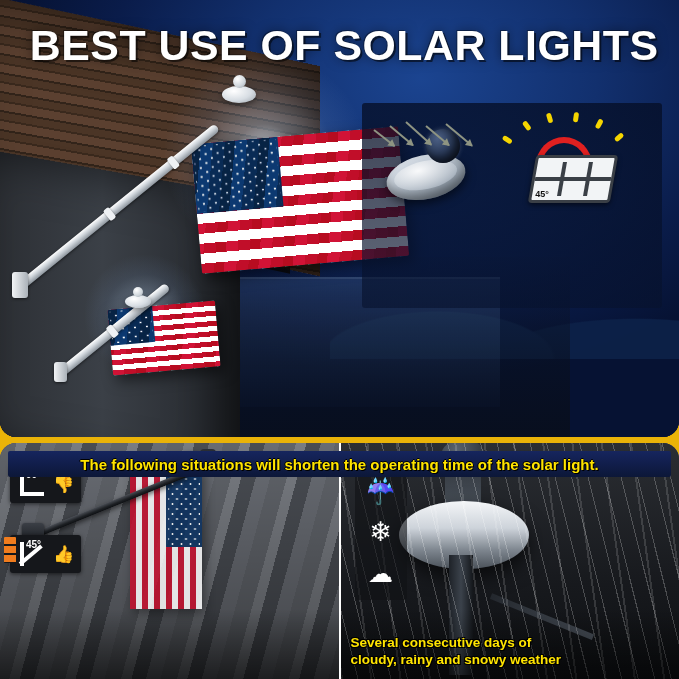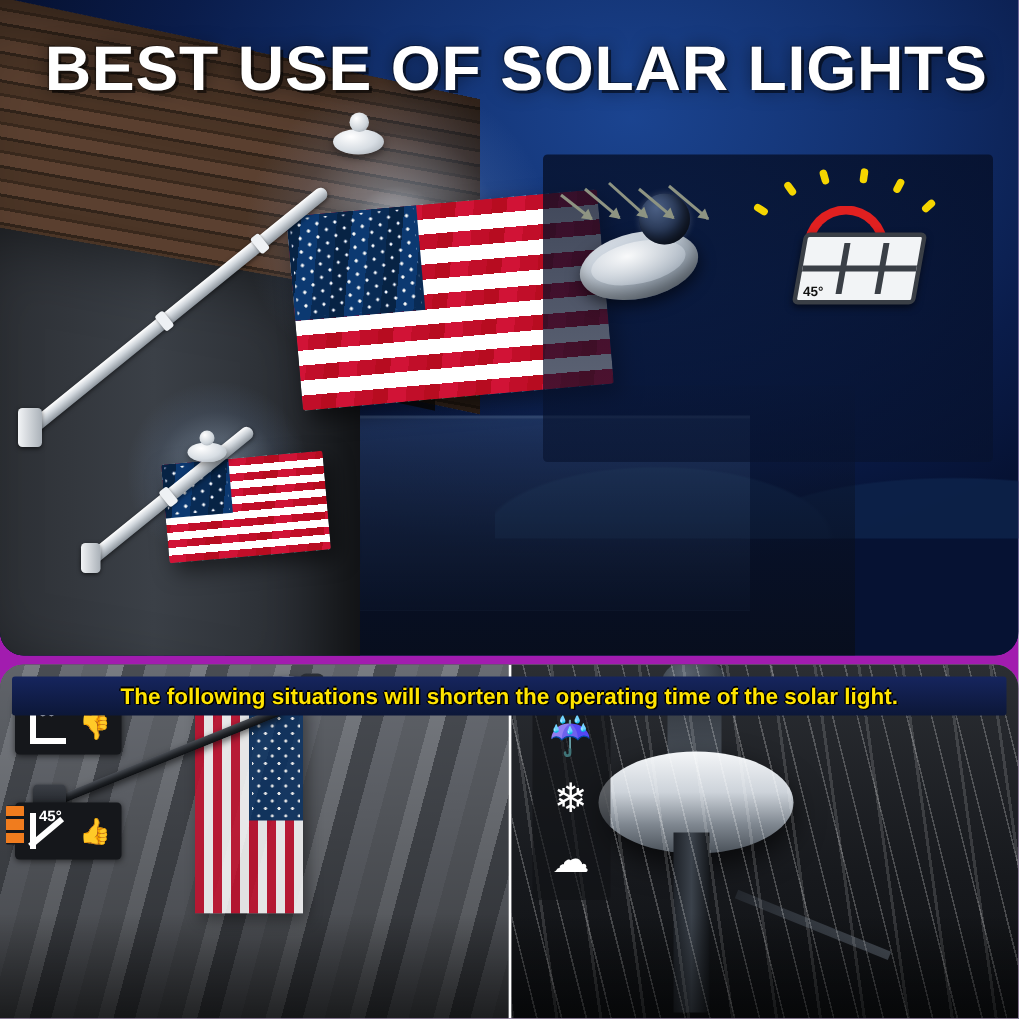--- a/index.html
+++ b/index.html
@@ -2,21 +2,21 @@
 <html><head>
 <meta charset="utf-8">
 <style>
   * { box-sizing: border-box; margin: 0; padding: 0; }
   html, body {
     width: 679px; height: 679px;
     background: #ffffff;
     font-family: "Liberation Sans", sans-serif;
     overflow: hidden;
   }
-  .page { position: relative; width: 679px; height: 679px; background:#a21caf; }
+  .page { position: relative; width: 679px; height: 679px; background:#eab308; }
 
   
   .hero {
     position: absolute; left: 0; top: 0; width: 679px; height: 437px;
     overflow: hidden; border-radius: 0 0 16px 16px;
     background: #0b1d4d;
   }
   
   .hero-sky {
     position: absolute; inset: 0;
@@ -498,20 +498,24 @@
         <div class="rain"></div>
         <div class="rain2"></div>
 
         <div class="chip2">
           <span class="wic rain-c">☔</span>
           <span class="wic snow-c">❄</span>
           <span class="wic cloud-c">☁</span>
         </div>
 
         <div class="shade-bottom"></div>
+        <div class="cap">
+          <div>Several consecutive days of</div>
+          <div>cloudy, rainy and snowy weather</div>
+        </div>
       </div>
 
     </div>
 
     <div class="banner">
       <span>The following situations will shorten the operating time of the solar light.</span>
     </div>
   </div>
 
 </div>

